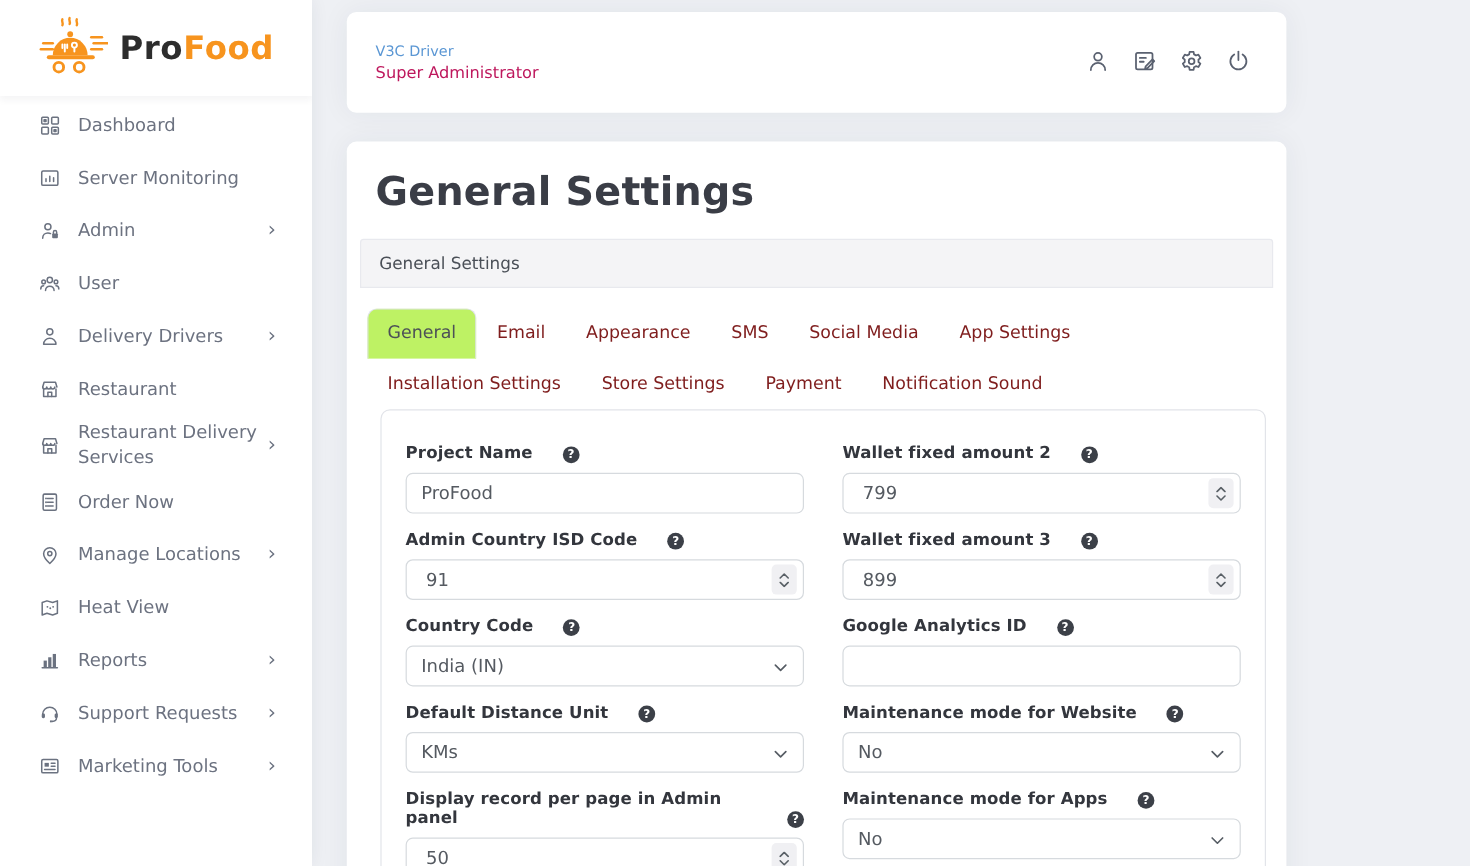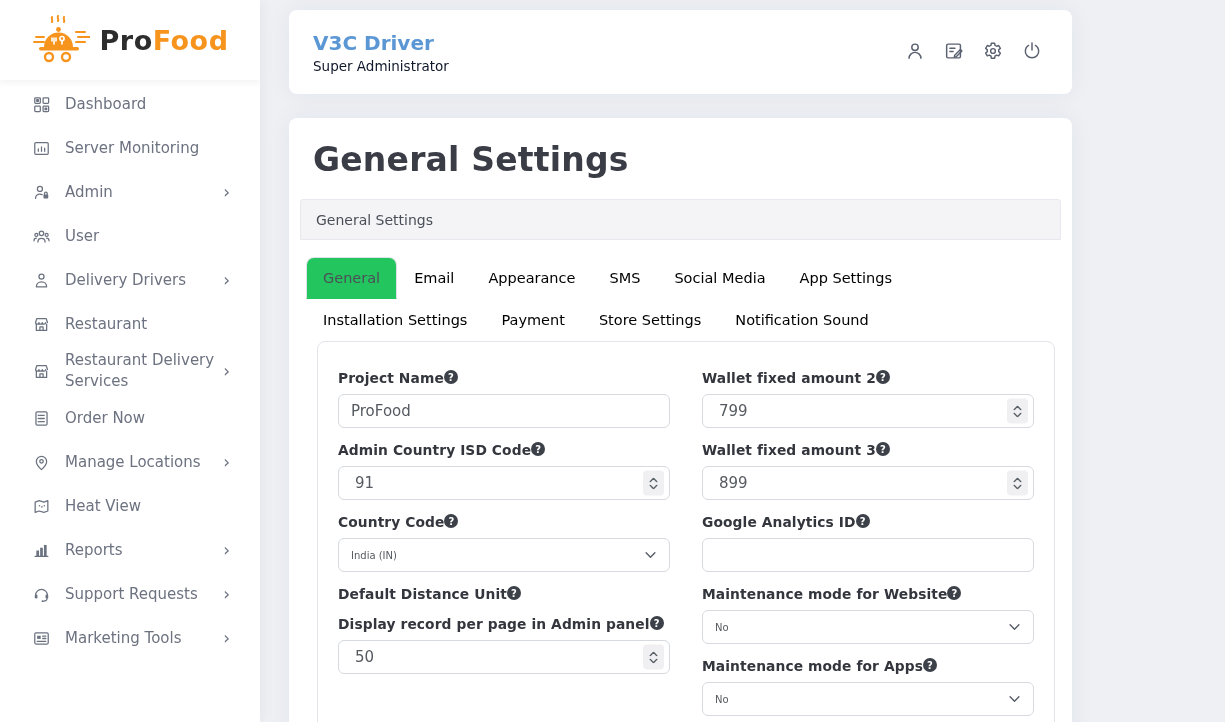--- a/index.html
+++ b/index.html
@@ -33,50 +33,50 @@
 
   
   .main { flex:1; height:100%; overflow:hidden; }
   .card { background:#fff; border-radius:8px; box-shadow:0 0 24px rgba(40,50,70,.06); }
 
   .topbar {
     margin:10px 29px 0 29px; height:84px;
     display:flex; align-items:center; justify-content:space-between;
     padding:0 28px 0 24px;
   }
-  .who-title { color:#5b97d4; font-size:20px; font-weight:700; margin-bottom:3px; }
-  .who-sub { color:#0f172a; font-size:13.5px; }
+  .who-title { color:#5b97d4; font-size:12px; font-weight:400; margin-bottom:3px; }
+  .who-sub { color:#be185d; font-size:13.5px; }
   .top-icons { display:flex; align-items:center; gap:15px; }
   .tbtn { width:24px; height:24px; display:flex; align-items:center; justify-content:center; cursor:pointer; background:none; border:none; }
   .tbtn svg { width:22px; height:22px; stroke:#5a6170; fill:none; stroke-width:1.6; stroke-linecap:round; stroke-linejoin:round; }
 
   .content { margin:24px 29px 0 29px; min-height:640px; padding:22px 0 0 0; }
   .page-title { font-size:33px; font-weight:600; color:#3a3d46; padding:0 0 20px 24px; letter-spacing:.2px; }
 
   .strip {
     margin:0 11px; background:#f4f4f6; border:1px solid #e8e9ee; border-radius:3px 3px 0 0;
     height:41px; display:flex; align-items:center; padding-left:15px;
     font-size:14px; color:#4a4f57;
   }
 
   .tabs { display:flex; flex-wrap:wrap; padding:17px 17px 0 17px; }
   .tab {
-    padding:10px 16px; font-size:14.5px; color:#000000; cursor:pointer;
+    padding:10px 16px; font-size:14.5px; color:#7f1d1d; cursor:pointer;
     text-decoration:none; line-height:20px; border:1px solid transparent; border-radius:8px 8px 0 0;
   }
-  .tab.active { color:#4c5057; border-color:#dfe3e8; border-bottom-color:transparent; background:#22c55e; }
+  .tab.active { color:#4c5057; border-color:#dfe3e8; border-bottom-color:transparent; background:#bef264; }
 
   .form-panel {
     margin:0 17px 0 28px; border:1px solid #e2e4e9; border-radius:8px;
     padding:28px 20px 40px 20px; min-height:400px;
   }
   .grid { display:grid; grid-template-columns:1fr 1fr; column-gap:32px; }
   .field { margin-bottom:14px; }
   .field label {
-    display:flex; align-items:flex-start; gap:0; font-size:13.8px; font-weight:700;
+    display:flex; align-items:flex-end; gap:25px; font-size:13.8px; font-weight:700;
     color:#33363d; margin-bottom:8px; letter-spacing:.1px;
   }
   .help {
     width:14px; height:14px; border-radius:50%; background:#3c4048; color:#fff;
     font-size:10px; font-weight:700; display:inline-flex; align-items:center; justify-content:center;
     flex:0 0 14px;
   }
   .control { position:relative; }
   .control input {
     width:100%; height:34px; border:1px solid #d6dade; border-radius:6px;
@@ -86,21 +86,21 @@
   .control.number input { padding-right:36px;padding-left:16px; }
   .spinner {
     position:absolute; right:6px; top:50%; transform:translateY(-50%);
     width:21px; height:25px; background:#f0f0f3; border-radius:4px;
     display:flex; flex-direction:column; align-items:center; justify-content:center; gap:2px;
     cursor:pointer;
   }
   .spinner svg { width:9px; height:5px; stroke:#596066; fill:none; stroke-width:1.6; stroke-linecap:round; stroke-linejoin:round; }
   .select {
     height:34px; border:1px solid #d6dade; border-radius:6px; background:#fff;
-    display:flex; align-items:center; padding:0 34px 0 12px; font-size:10px; color:#555a61;
+    display:flex; align-items:center; padding:0 34px 0 12px; font-size:15px; color:#555a61;
     cursor:pointer; position:relative;
   }
   .select .chev-down { position:absolute; right:13px; top:50%; transform:translateY(-50%); }
   .select .chev-down svg { width:11px; height:7px; stroke:#565c64; fill:none; stroke-width:1.6; stroke-linecap:round; stroke-linejoin:round; }
 </style>
 </head>
 <body>
 
 <div class="app">
 
@@ -340,22 +340,22 @@
       <div class="strip">General Settings</div>
 
       <div class="tabs">
         <a class="tab active">General</a>
         <a class="tab">Email</a>
         <a class="tab">Appearance</a>
         <a class="tab">SMS</a>
         <a class="tab">Social Media</a>
         <a class="tab">App Settings</a>
         <a class="tab">Installation Settings</a>
+        <a class="tab">Store Settings</a>
         <a class="tab">Payment</a>
-        <a class="tab">Store Settings</a>
         <a class="tab">Notification Sound</a>
       </div>
 
       <div class="form-panel">
         <div class="grid">
 
           <div class="col">
 
             <div class="field">
               <label>
@@ -396,20 +396,26 @@
                       <path d="M1 1.5l5 5 5-5"></path>
                     </svg></span>
               </div>
             </div>
 
             <div class="field">
               <label>
                   <span>Default Distance Unit</span>
                   <span class="help">?</span>
                 </label>
+              <div class="select">
+                <span class="select-value">KMs</span>
+                <span class="chev-down"><svg viewBox="0 0 12 8">
+                      <path d="M1 1.5l5 5 5-5"></path>
+                    </svg></span>
+              </div>
             </div>
 
             <div class="field">
               <label>
                   <span>Display record per page in Admin panel</span>
                   <span class="help">?</span>
                 </label>
               <div class="control number">
                 <input type="text" value="50" style="">
                 <span class="spinner">

